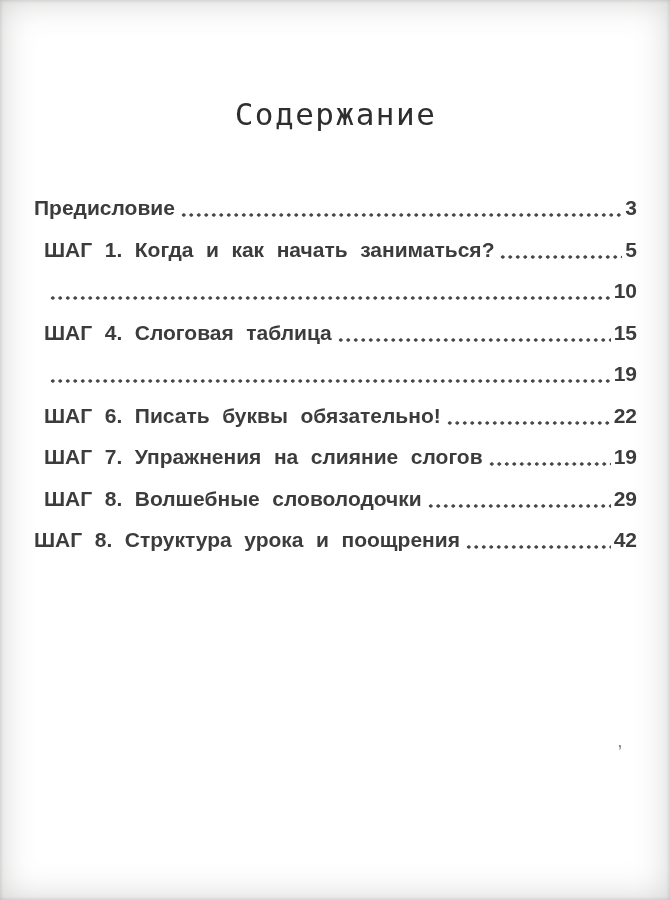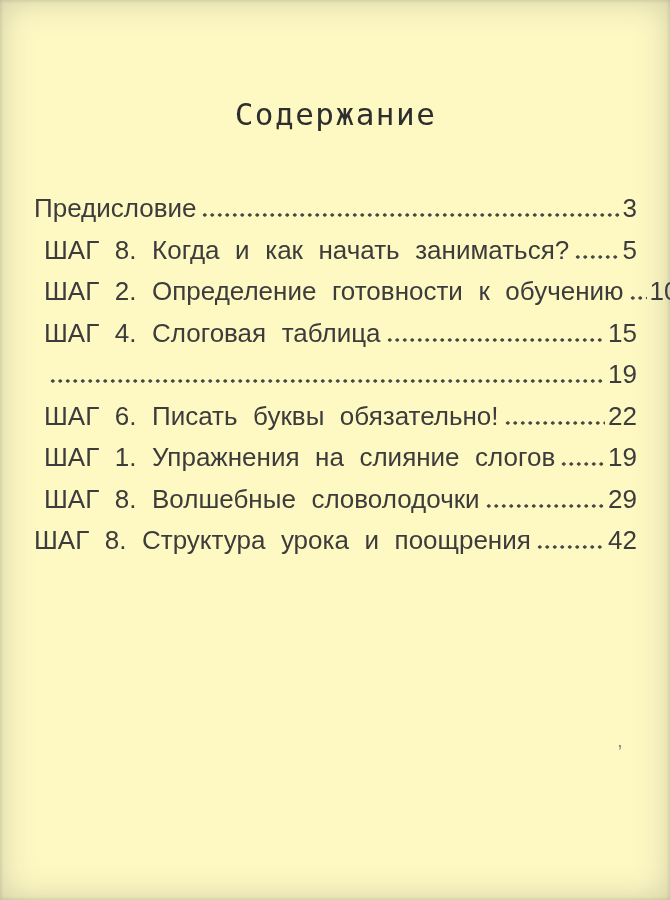--- a/index.html
+++ b/index.html
@@ -6,21 +6,21 @@
     margin: 0;
     padding: 0;
     background: #c9c7c4;
     font-family: "Liberation Sans", sans-serif;
   }
   .scan-page {
     position: relative;
     width: 670px;
     height: 900px;
     margin: 0 auto;
-    background: #fef9c3;
+    background: #ffffff;
     box-shadow: inset 0 0 35px rgba(90, 88, 85, 0.28), inset 0 0 4px rgba(120,118,115,0.35);
     overflow: hidden;
     box-sizing: border-box;
   }
   .page-inner {
     position: absolute;
     left: 34px;
     right: 33px;
     top: 0;
   }
@@ -33,22 +33,22 @@
     color: #2e2e2e;
     margin-top: 96px;
     margin-bottom: 0;
   }
   .toc-list {
     margin-top: 64px;
   }
   .toc-row {
     display: flex;
     align-items: flex-end;
-    font-weight: normal;
-    font-size: 26px;
+    font-weight: bold;
+    font-size: 21px;
     line-height: 24px;
     color: #3c3c3c;
     margin-bottom: 17.5px;
     word-spacing: 0.32em;
   }
   .toc-row.indent {
     padding-left: 10px;
   }
   .toc-label {
     white-space: nowrap;
@@ -87,27 +87,26 @@
 
     <div class="toc-list">
 
       <div class="toc-row">
         <span class="toc-label">Предисловие</span>
         <span class="leader"></span>
         <span class="toc-page">3</span>
       </div>
 
       <div class="toc-row indent">
-        <span class="toc-label">ШАГ 8. Когда и как начать заниматься?</span>
+        <span class="toc-label">ШАГ 1. Когда и как начать заниматься?</span>
         <span class="leader"></span>
         <span class="toc-page">5</span>
       </div>
 
       <div class="toc-row indent">
-        <span class="toc-label">ШАГ 2. Определение готовности к обучению</span>
         <span class="leader"></span>
         <span class="toc-page">10</span>
       </div>
 
 
       <div class="toc-row indent">
         <span class="toc-label">ШАГ 4. Слоговая таблица</span>
         <span class="leader"></span>
         <span class="toc-page">15</span>
       </div>
@@ -117,21 +116,21 @@
         <span class="toc-page">19</span>
       </div>
 
       <div class="toc-row indent">
         <span class="toc-label">ШАГ 6. Писать буквы обязательно!</span>
         <span class="leader"></span>
         <span class="toc-page">22</span>
       </div>
 
       <div class="toc-row indent">
-        <span class="toc-label">ШАГ 1. Упражнения на слияние слогов</span>
+        <span class="toc-label">ШАГ 7. Упражнения на слияние слогов</span>
         <span class="leader"></span>
         <span class="toc-page">19</span>
       </div>
 
       <div class="toc-row indent">
         <span class="toc-label">ШАГ 8. Волшебные словолодочки</span>
         <span class="leader"></span>
         <span class="toc-page">29</span>
       </div>
 

